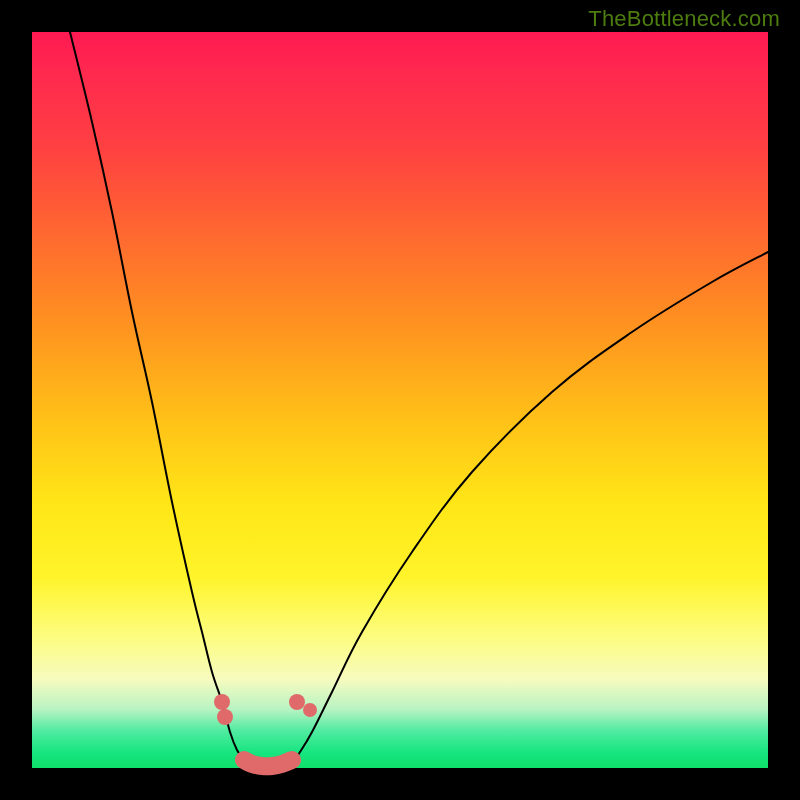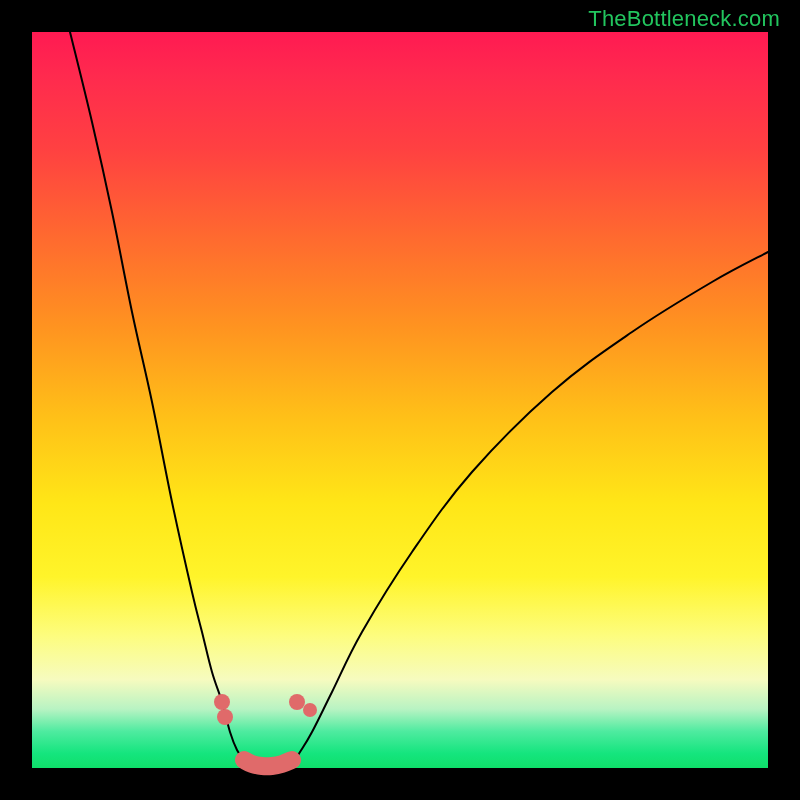--- a/index.html
+++ b/index.html
@@ -16,21 +16,21 @@
     top: 0;
     left: 0;
     width: 800px;
     height: 800px;
     background: #000;
   }
   .watermark {
     position: absolute;
     top: 6px;
     right: 20px;
-    color: #22c55e;
+    color: #4d7c0f;
     font-size: 22px;
     font-weight: 400;
     letter-spacing: 0.2px;
     user-select: none;
   }
   .plot {
     position: absolute;
     left: 32px;
     top: 32px;
     width: 736px;

